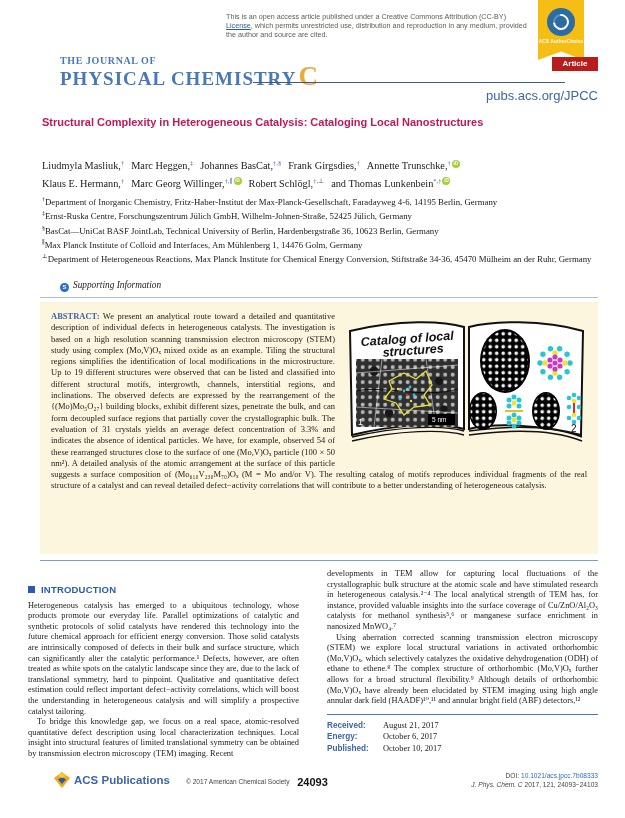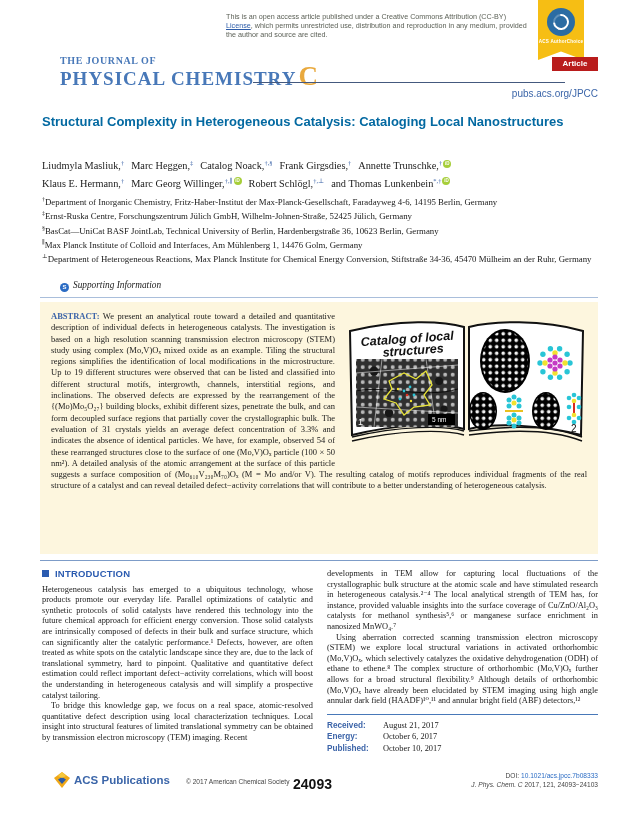--- a/index.html
+++ b/index.html
@@ -38,27 +38,27 @@
   .mast-title { font-family:"Liberation Serif",serif; font-weight:bold; font-size:19px; color:#4878b8; letter-spacing:1px; line-height:20px; }
   .mast-c { font-size:27px; color:#e9a93d; font-weight:bold; margin-left:2px; }
   .mast-line { position:absolute; top:82px; left:253px; width:312px; border-top:1.6px solid #44597e; }
   .article-badge {
     position:absolute; top:57px; right:27px; width:46px; height:14px; background:#b91c1c;
     color:#fff; font-family:"Liberation Sans",sans-serif; font-size:8px; font-weight:bold;
     text-align:center; line-height:14px;
   }
   .pubs-link {
     position:absolute; top:88px; right:27px; color:#3c66a9;
-    font-family:"Liberation Sans",sans-serif; font-size:10px; cursor:pointer;
+    font-family:"Liberation Sans",sans-serif; font-size:13px; cursor:pointer;
   }
   
   .title {
     position:absolute; top:112px; left:42px; width:560px;
     font-family:"Liberation Sans","DejaVu Sans",sans-serif; font-weight:bold;
-    font-size:13px; line-height:20.5px; color:#0369a1;
+    font-size:11px; line-height:20.5px; color:#be185d;
   }
   .authors { position:absolute; top:156px; left:42px; width:560px; font-size:10.3px; line-height:14px; color:#1a1a1a; }
   .author { margin-right:7px; white-space:nowrap; }
   .author sup { font-size:6.5px; color:#3c64a8; }
   .orcid {
     display:inline-block; width:8px; height:8px; border-radius:50%; background:#a6ce39;
     color:#fff; font-family:"Liberation Sans",sans-serif; font-size:4.5px; font-weight:bold;
     text-align:center; line-height:8px; vertical-align:super; margin-left:1px;
   }
   .affils { position:absolute; top:194px; left:42px; width:560px; font-size:8.8px; line-height:11.4px; color:#1a1a1a; }
@@ -74,37 +74,37 @@
   .abstract {
     position:absolute; top:302px; left:40px; width:558px; height:252px;
     background:#fdf6de; padding:9px 11px; font-size:8.5px; line-height:11.3px;
     text-align:justify; color:#1a1a1a;
   }
   .abstract-label { font-weight:bold; color:#3c64a8; }
   .graphic { float:right; width:243px; height:146px; margin:0 0 4px 9px; }
   .rule-bottom { position:absolute; top:560px; left:40px; width:558px; border-top:1.6px solid #7d9cc8; }
   
   .col { position:absolute; top:569px; width:271px; font-size:8.4px; line-height:10.6px; text-align:justify; }
-  .col-left { left:42px; }
+  .col-left { left:28px;margin-top:16px; }
   .col-right { left:327px; }
   .sec-head {
     font-family:"Liberation Sans",sans-serif; font-weight:bold; font-size:9.5px;
     color:#2b5bb0; margin-bottom:5px; letter-spacing:.2px;
   }
   .sec-square { display:inline-block; width:7px; height:7px; background:#2b5bb0; margin-right:6px; }
   .para-indent { text-indent:9px; }
   .dates-rule { border-top:1.8px solid #4878b8; margin-top:7px; margin-bottom:5px; }
   .date-row { display:flex; line-height:11.5px; }
   .date-label { width:56px; font-family:"Liberation Sans",sans-serif; font-weight:bold; color:#3c64a8; font-size:8.2px; }
   .date-val { color:#1a1a1a; }
   
   .footer-logo { position:absolute; left:54px; top:772px; display:flex; align-items:center; }
   .footer-logo-text { font-family:"Liberation Sans",sans-serif; font-weight:bold; font-size:11.5px; color:#3c66a9; margin-left:4px; }
   .copyright { position:absolute; left:186px; top:778px; font-family:"Liberation Sans",sans-serif; font-size:6.6px; color:#444; }
-  .pageno { position:absolute; left:0; top:776px; width:625px; text-align:center; font-family:"Liberation Sans",sans-serif; font-weight:bold; font-size:14px; color:#111; }
+  .pageno { position:absolute; left:0; top:776px; width:625px; text-align:center; font-family:"Liberation Sans",sans-serif; font-weight:bold; font-size:11px; color:#111; }
   .doi-block { position:absolute; right:27px; top:772px; text-align:right; font-family:"Liberation Sans",sans-serif; font-size:6.6px; line-height:8.6px; color:#444; }
   .doi-link { color:#2b6cc4; cursor:pointer; }
   .cit-journal { font-style:italic; }
 </style>
 </head>
 <body>
 
 <div class="page">
 
   <div class="cc-notice"><span>This is an open access article published under a Creative Commons Attribution (CC-BY) </span><span class="cc-link">License</span><span>, which permits unrestricted use, distribution and reproduction in any medium, provided the author and source are cited.</span></div>
@@ -121,21 +121,21 @@
     <div class="mast-title"><span>PHYSICAL CHEMISTRY</span><span class="mast-c">C</span></div>
   </div>
   <div class="mast-line"></div>
   <div class="article-badge">Article</div>
   <div class="pubs-link">pubs.acs.org/JPCC</div>
 
   <div class="title">Structural Complexity in Heterogeneous Catalysis: Cataloging Local Nanostructures</div>
 
   <div class="authors">
     <div>
-      <span class="author"><span>Liudmyla Masliuk,</span><sup>†</sup></span><span class="author"><span>Marc Heggen,</span><sup>‡</sup></span><span class="author"><span>Catalog Noack,</span><sup>†,§</sup></span><span class="author"><span>Frank Girgsdies,</span><sup>†</sup></span><span class="author"><span>Annette Trunschke,</span><sup>†</sup><span class="orcid">iD</span></span>
+      <span class="author"><span>Liudmyla Masliuk,</span><sup>†</sup></span><span class="author"><span>Marc Heggen,</span><sup>‡</sup></span><span class="author"><span>Johannes BasCat,</span><sup>†,§</sup></span><span class="author"><span>Frank Girgsdies,</span><sup>†</sup></span><span class="author"><span>Annette Trunschke,</span><sup>†</sup><span class="orcid">iD</span></span>
     </div>
     <div>
       <span class="author"><span>Klaus E. Hermann,</span><sup>†</sup></span><span class="author"><span>Marc Georg Willinger,</span><sup>†,∥</sup><span class="orcid">iD</span></span><span class="author"><span>Robert Schlögl,</span><sup>†,⊥</sup></span><span class="author"><span>and Thomas Lunkenbein</span><sup>*,†</sup><span class="orcid">iD</span></span>
     </div>
   </div>
 
   <div class="affils">
     <div class="affil"><sup>†</sup><span>Department of Inorganic Chemistry, Fritz-Haber-Institut der Max-Planck-Gesellschaft, Faradayweg 4-6, 14195 Berlin, Germany</span></div>
     <div class="affil"><sup>‡</sup><span>Ernst-Ruska Centre, Forschungszentrum Jülich GmbH, Wilhelm-Johnen-Straße, 52425 Jülich, Germany</span></div>
     <div class="affil"><sup>§</sup><span>BasCat—UniCat BASF JointLab, Technical University of Berlin, Hardenbergstraße 36, 10623 Berlin, Germany</span></div>

